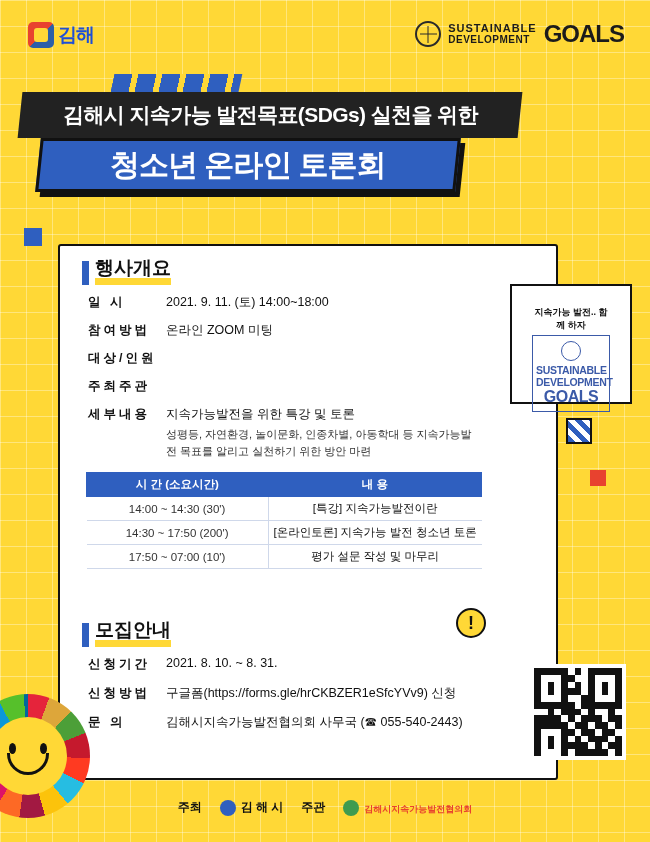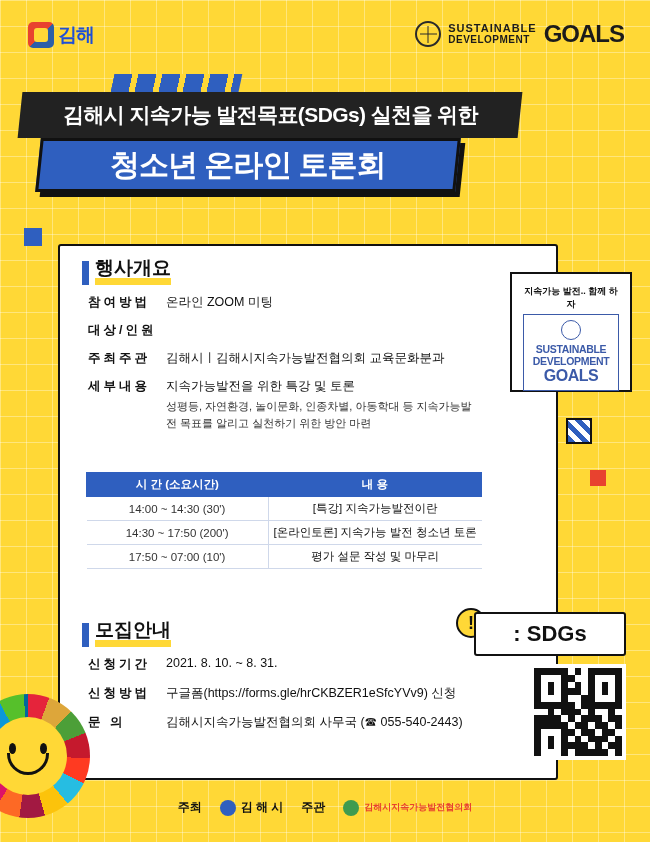--- a/index.html
+++ b/index.html
@@ -122,22 +122,22 @@
     border-bottom:1px solid #cfd8ea; padding:4px 0; text-align:center; color:#111;
   }
   .sched td.t { color:#333; border-right:1px solid #cfd8ea; width:46%; }
 
   
   .recruit-list { position:absolute; left:88px; top:656px; width:400px; }
   .recruit-list .info-row { margin-bottom:12px; }
 
   
   .sdg-box {
-    position:absolute; right:18px; top:272px; width:122px; height:120px;
-    background:#fff; border:2px solid #111; padding:11px;
+    position:absolute; right:18px; top:284px; width:122px; height:120px;
+    background:#fff; border:2px solid #111; padding:20px;
   }
   .sdg-box .cap { font-size:9px; font-weight:bold; text-align:center; color:#111; margin-bottom:3px;}
   .sdg-inner { border:1px solid #3b5aa8; padding:5px 3px; text-align:center; }
   .sdg-inner .emb { width:20px; height:20px; border-radius:50%; border:1.5px solid #3b5aa8; margin:0 auto 3px;}
   .sdg-inner .w1 { font-size:10.5px; font-weight:bold; color:#3b5aa8; letter-spacing:-.3px;}
   .sdg-inner .w2 { font-size:10.5px; font-weight:bold; color:#3b5aa8; letter-spacing:-.3px;}
   .sdg-inner .w3 { font-size:16px; font-weight:bold; color:#3b5aa8; letter-spacing:-.5px;}
 
   
   .sdg-pill {
@@ -176,21 +176,21 @@
     border:3px solid #111; border-top:none; border-radius:0 0 42px 42px;
   }
 
   
   .footer {
     position:absolute; left:0; right:0; bottom:26px;
     display:flex; align-items:center; justify-content:center; gap:18px;
     font-size:12px; color:#111;
   }
   .footer .lbl { font-weight:bold; }
-  .footer .org { display:flex; align-items:center; gap:5px; font-weight:bold; }
+  .footer .org { display:flex; align-items:flex-end; gap:5px; font-weight:bold; }
   .dot-blue { width:16px; height:16px; border-radius:50%; background:#2f5fbf; }
   .dot-green { width:16px; height:16px; border-radius:50%; background:#3f9b4f; }
   .org-sm { font-size:9px; color:#e8422f; font-weight:bold; }
 </style>
 </head>
 <body>
 
 <div class="page">
   <div class="grid-bg"></div>
 
@@ -222,29 +222,32 @@
 
   <div class="card"></div>
 
   <div class="sec-head" style="left:82px; top:258px;">
     <span class="bar"></span>
     <span class="txt">행사개요</span>
   </div>
 
   <div class="info-list">
     <div class="info-row">
+      <span class="info-label">일 시</span>
+      <span class="info-value">2021. 9. 11. (토) 14:00~18:00</span>
+    </div>
+    <div class="info-row">
       <span class="info-label">참여방법</span>
       <span class="info-value">온라인 ZOOM 미팅</span>
     </div>
     <div class="info-row">
       <span class="info-label">대상/인원</span>
     </div>
     <div class="info-row">
       <span class="info-label">주최주관</span>
-      <span class="info-value">김해시ㅣ김해시지속가능발전협의회 교육문화분과</span>
     </div>
     <div class="info-row">
       <span class="info-label">세부내용</span>
       <span class="info-value">
         <span>지속가능발전을 위한 특강 및 토론</span>
         <span class="sub">성평등, 자연환경, 놀이문화, 인종차별, 아동학대 등
 지속가능발전 목표를 알리고 실천하기 위한 방안 마련</span>
       </span>
     </div>
   </div>
@@ -296,21 +299,20 @@
     <div class="cap">지속가능 발전.. 함께 하자</div>
     <div class="sdg-inner">
       <div class="emb"></div>
       <div class="w1">SUSTAINABLE</div>
       <div class="w2">DEVELOPMENT</div>
       <div class="w3">GOALS</div>
     </div>
   </div>
 
   <div class="excl">!</div>
-  <div class="sdg-pill">: SDGs</div>
 
   <div class="qr">
     <div class="qr-grid">
       <i></i>
         <i></i>
         <i></i>
         <i></i>
         <i></i>
         <i style="background:#fff"></i>
         <i></i>

